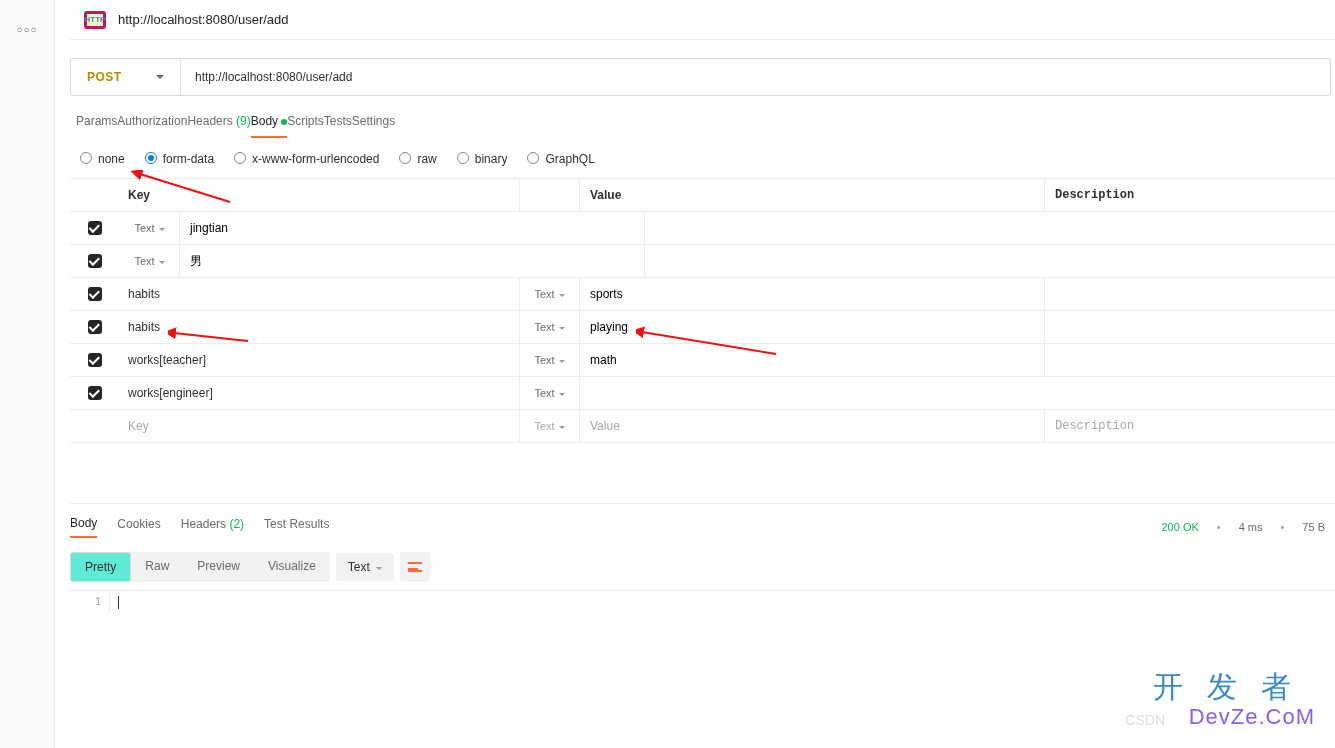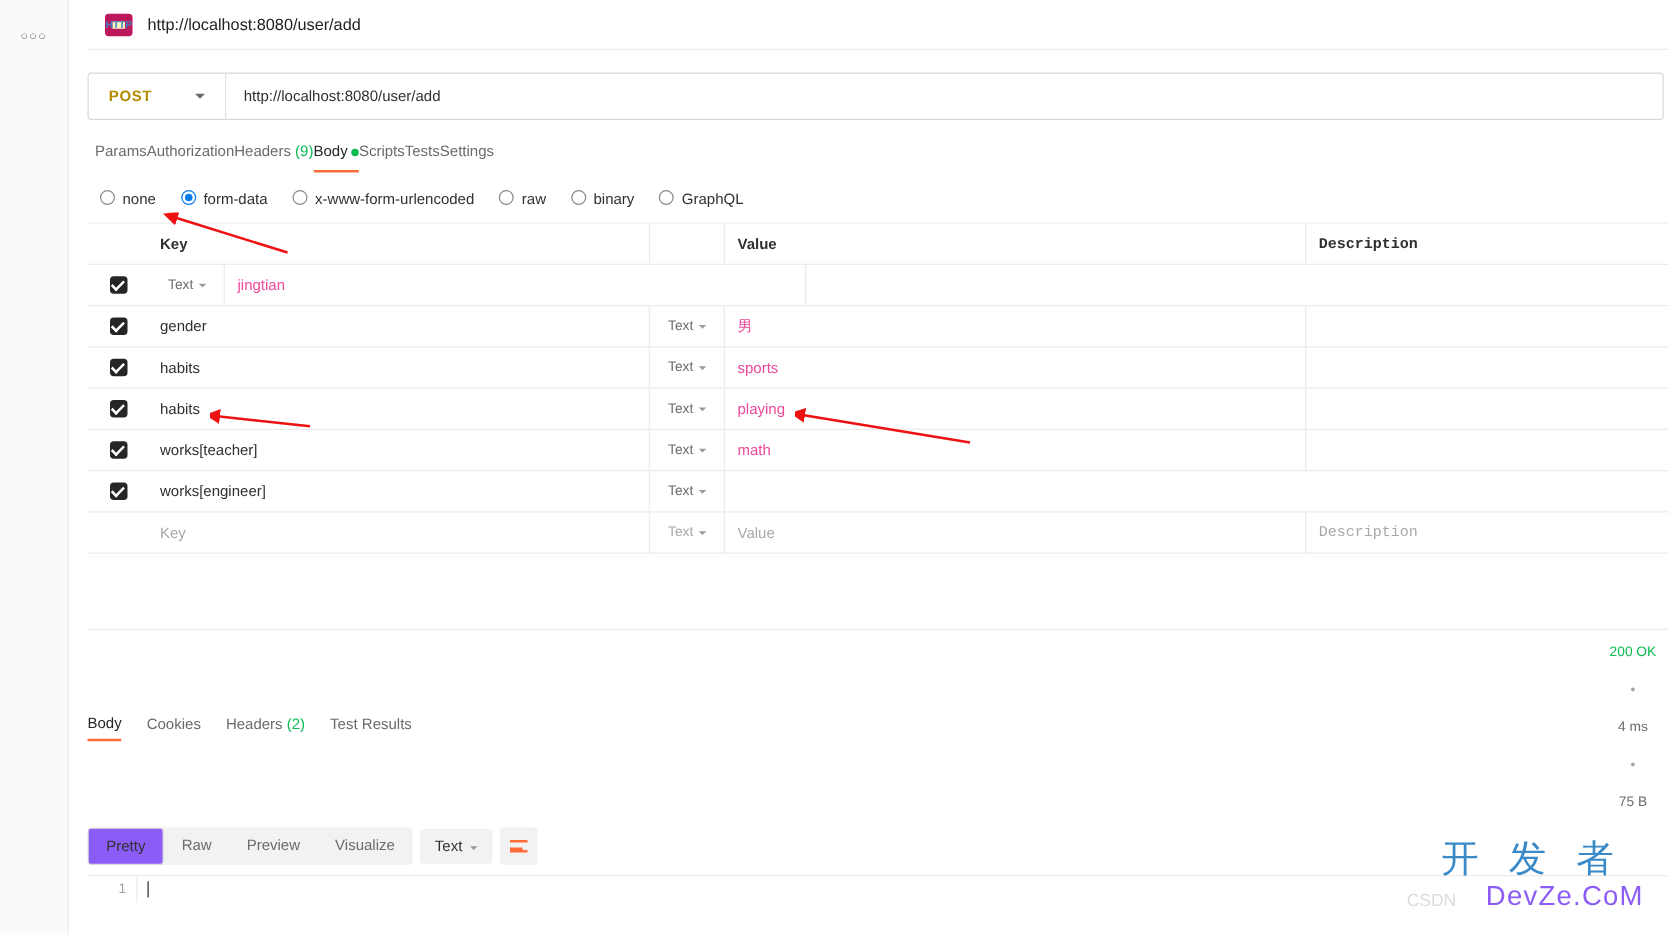--- a/index.html
+++ b/index.html
@@ -2,21 +2,21 @@
 <html><head>
 <meta charset="utf-8">
 <style>
 * { box-sizing: border-box; margin: 0; padding: 0; }
 body { font-family: -apple-system, BlinkMacSystemFont, "Segoe UI", Arial, sans-serif; font-size: 12px; color: #212121; background: #fff; overflow: hidden; }
 .app { display: flex; height: 748px; width: 1335px; }
 .side-rail { width: 55px; border-right: 1px solid #ececec; background:#fafafa; display:flex; flex-direction:column; align-items:center; padding-top:24px; }
 .side-dots { color:#6b6b6b; font-size:10px; letter-spacing:1px; }
 .main { flex:1; display:flex; flex-direction:column; }
 .tab-header { height:40px; border-bottom:1px solid #ececec; display:flex; align-items:center; padding-left:14px; gap:12px; }
-.http-icon { width:22px; height:18px; border:6px solid #be185d; border-radius:3px; display:flex; align-items:center; justify-content:center; font-size:8px; font-weight:bold; color:#3b82c4; background:#fef9c3; }
+.http-icon { width:22px; height:18px; border:3px solid #be185d; border-radius:3px; display:flex; align-items:center; justify-content:center; font-size:8px; font-weight:bold; color:#3b82c4; background:#fef9c3; }
 .tab-title { font-size:13px; color:#222; }
 .content { padding:18px 0 0 0; flex:1; display:flex; flex-direction:column; }
 .url-bar { display:flex; margin:0 2px 0 0; border:1px solid #d9d9d9; border-radius:3px; height:38px; margin-left:0; }
 .method-sel { width:110px; display:flex; align-items:center; padding:0 16px; border-right:1px solid #e3e3e3; cursor:pointer; justify-content:space-between; }
 .method { font-weight:600; font-size:12px; color:#b58b00; letter-spacing:.5px; }
 .chev::after { content:''; display:inline-block; border:4px solid transparent; border-top-color:#6b6b6b; transform:translateY(2px); }
 .url-input { flex:1; display:flex; align-items:center; padding:0 14px; font-size:12px; color:#303030; }
 .req-tabs { display:flex; padding:14px 0 0 6px; font-size:12px; color:#6b6b6b; }
 .req-tab { cursor:pointer; padding-bottom:8px; }
 .req-tab.active { color:#262626; border-bottom:2px solid #ff6c37; }
@@ -25,40 +25,40 @@
 .body-types { display:flex; gap:20px; align-items:center; padding:14px 0 12px 10px; font-size:12px; color:#303030; }
 .radio { display:flex; align-items:flex-start; gap:6px; cursor:pointer; }
 .rdot { width:12px; height:12px; border:1px solid #8a8a8a; border-radius:50%; display:inline-flex; align-items:center; justify-content:center; }
 .radio.sel .rdot { border-color:#097bed; }
 .radio.sel .rdot::after { content:''; width:6px; height:6px; background:#097bed; border-radius:50%; }
 .tbl { width:100%; border-top:1px solid #ececec; }
 .row { display:flex; border-bottom:1px solid #ececec; height:33px; align-items:stretch; }
 .col-check { width:50px; display:flex; align-items:center; justify-content:center; }
 .col-key { flex:0 0 400px; display:flex; align-items:center; padding:0 8px; font-size:12px; color:#303030; border-right:1px solid #ececec; }
 .col-type { width:60px; display:flex; align-items:center; justify-content:center; gap:4px; color:#6b6b6b; font-size:11px; border-right:1px solid #ececec; cursor:pointer; }
-.col-val { flex:0 0 465px; display:flex; align-items:center; padding:0 10px; font-size:12px; color:#ec4899; border-right:1px solid #ececec; }
+.col-val { flex:0 0 465px; display:flex; align-items:center; padding:0 10px; font-size:12px; color:#000000; border-right:1px solid #ececec; }
 .col-desc { flex:1; display:flex; align-items:center; padding:0 10px; font-size:12px; color:#303030;font-family:Liberation Mono, monospace; }
 .row.header .col-key, .row.header .col-val, .row.header .col-desc { font-weight:600; color:#303030; }
 .row.header { background:#fff; }
 .row.header .col-check, .row.header .col-type { }
 .placeholder { color:#a8a8a8; }
 .check { width:14px; height:14px; background:#262626; border-radius:3px; display:flex; align-items:center; justify-content:center; }
 .check::after { content:''; width:8px; height:4px; border-left:2px solid #fff; border-bottom:2px solid #fff; transform:rotate(-45deg) translate(0px,-1px); }
 .small-chev::after { content:''; display:inline-block; border:3px solid transparent; border-top-color:#9a9a9a; transform:translateY(2px); }
 .resp { border-top:1px solid #ececec; margin-top:60px; padding:12px 0 0 0; }
 .resp-tabs { display:flex; gap:20px; padding:0 10px 8px 0; font-size:12px; color:#6b6b6b; align-items:center; }
 .resp-tab { cursor:pointer; padding-bottom:6px; }
 .resp-tab.active { color:#262626; border-bottom:2px solid #ff6c37; }
-.resp-right { margin-left:auto; display:flex; gap:18px; align-items:center; color:#6b6b6b; font-size:11px;flex-direction:column; }
+.resp-right { margin-left:auto; display:flex; gap:18px; align-items:center; color:#6b6b6b; font-size:11px; }
 .status-pill { color:#0cbb52; font-weight:500; }
 .grey { color:#a0a0a0; }
 .view-row { display:flex; gap:6px; padding:6px 0 0 0; align-items:center; }
 .pill-group { display:flex; background:#f2f2f2; border-radius:3px; overflow:hidden; }
 .pill { padding:7px 14px; font-size:12px; color:#6b6b6b; cursor:pointer; }
-.pill.active { background:#8b5cf6; border:1px solid #d9d9d9; border-radius:3px; color:#303030; }
+.pill.active { background:#5eead4; border:1px solid #d9d9d9; border-radius:3px; color:#303030; }
 .lang-pill { background:#f2f2f2; border-radius:3px; padding:7px 12px; display:flex; align-items:center; gap:6px; font-size:12px; color:#303030; cursor:pointer; }
 .wrap-btn { width:30px; height:30px; background:#f2f2f2; border-radius:3px; display:flex; align-items:center; justify-content:center; cursor:pointer; }
 .wrap-ic { width:14px; height:10px; border-top:2px solid #ff6c37; border-bottom:2px solid #ff6c37; position:relative; }
 .wrap-ic::after { content:''; position:absolute; top:4px; left:0; width:10px; height:2px; background:#ff6c37; }
 .code-area { border-top:1px solid #ececec; margin-top:8px; display:flex; }
 .gutter { width:40px; text-align:right; padding:4px 8px 0 0; color:#a0a0a0; font-size:11px; border-right:1px solid #ececec; }
 .code-body { flex:1; padding:4px 8px; font-family:Menlo,Consolas,monospace; font-size:11px; }
 .cursor { display:inline-block; width:1px; height:13px; background:#303030; vertical-align:middle; }
 .watermark { position:absolute; right:20px; bottom:18px; text-align:right; font-family:"Microsoft YaHei",sans-serif; }
 .wm1 { font-size:30px; color:#3a8ac8; letter-spacing:24px; font-weight:400;}
@@ -155,21 +155,20 @@
                           <span>Text</span>
                           <span class="small-chev"></span>
                         </div>
                         <div class="col-val">jingtian</div>
                         <div class="col-desc"></div>
                       </div>
                       <div class="row">
                         <div class="col-check">
                           <span class="check"></span>
                         </div>
-                        <div class="col-key">gender</div>
                         <div class="col-type">
                           <span>Text</span>
                           <span class="small-chev"></span>
                         </div>
                         <div class="col-val">男</div>
                         <div class="col-desc"></div>
                       </div>
                       <div class="row">
                         <div class="col-check">
                           <span class="check"></span>

